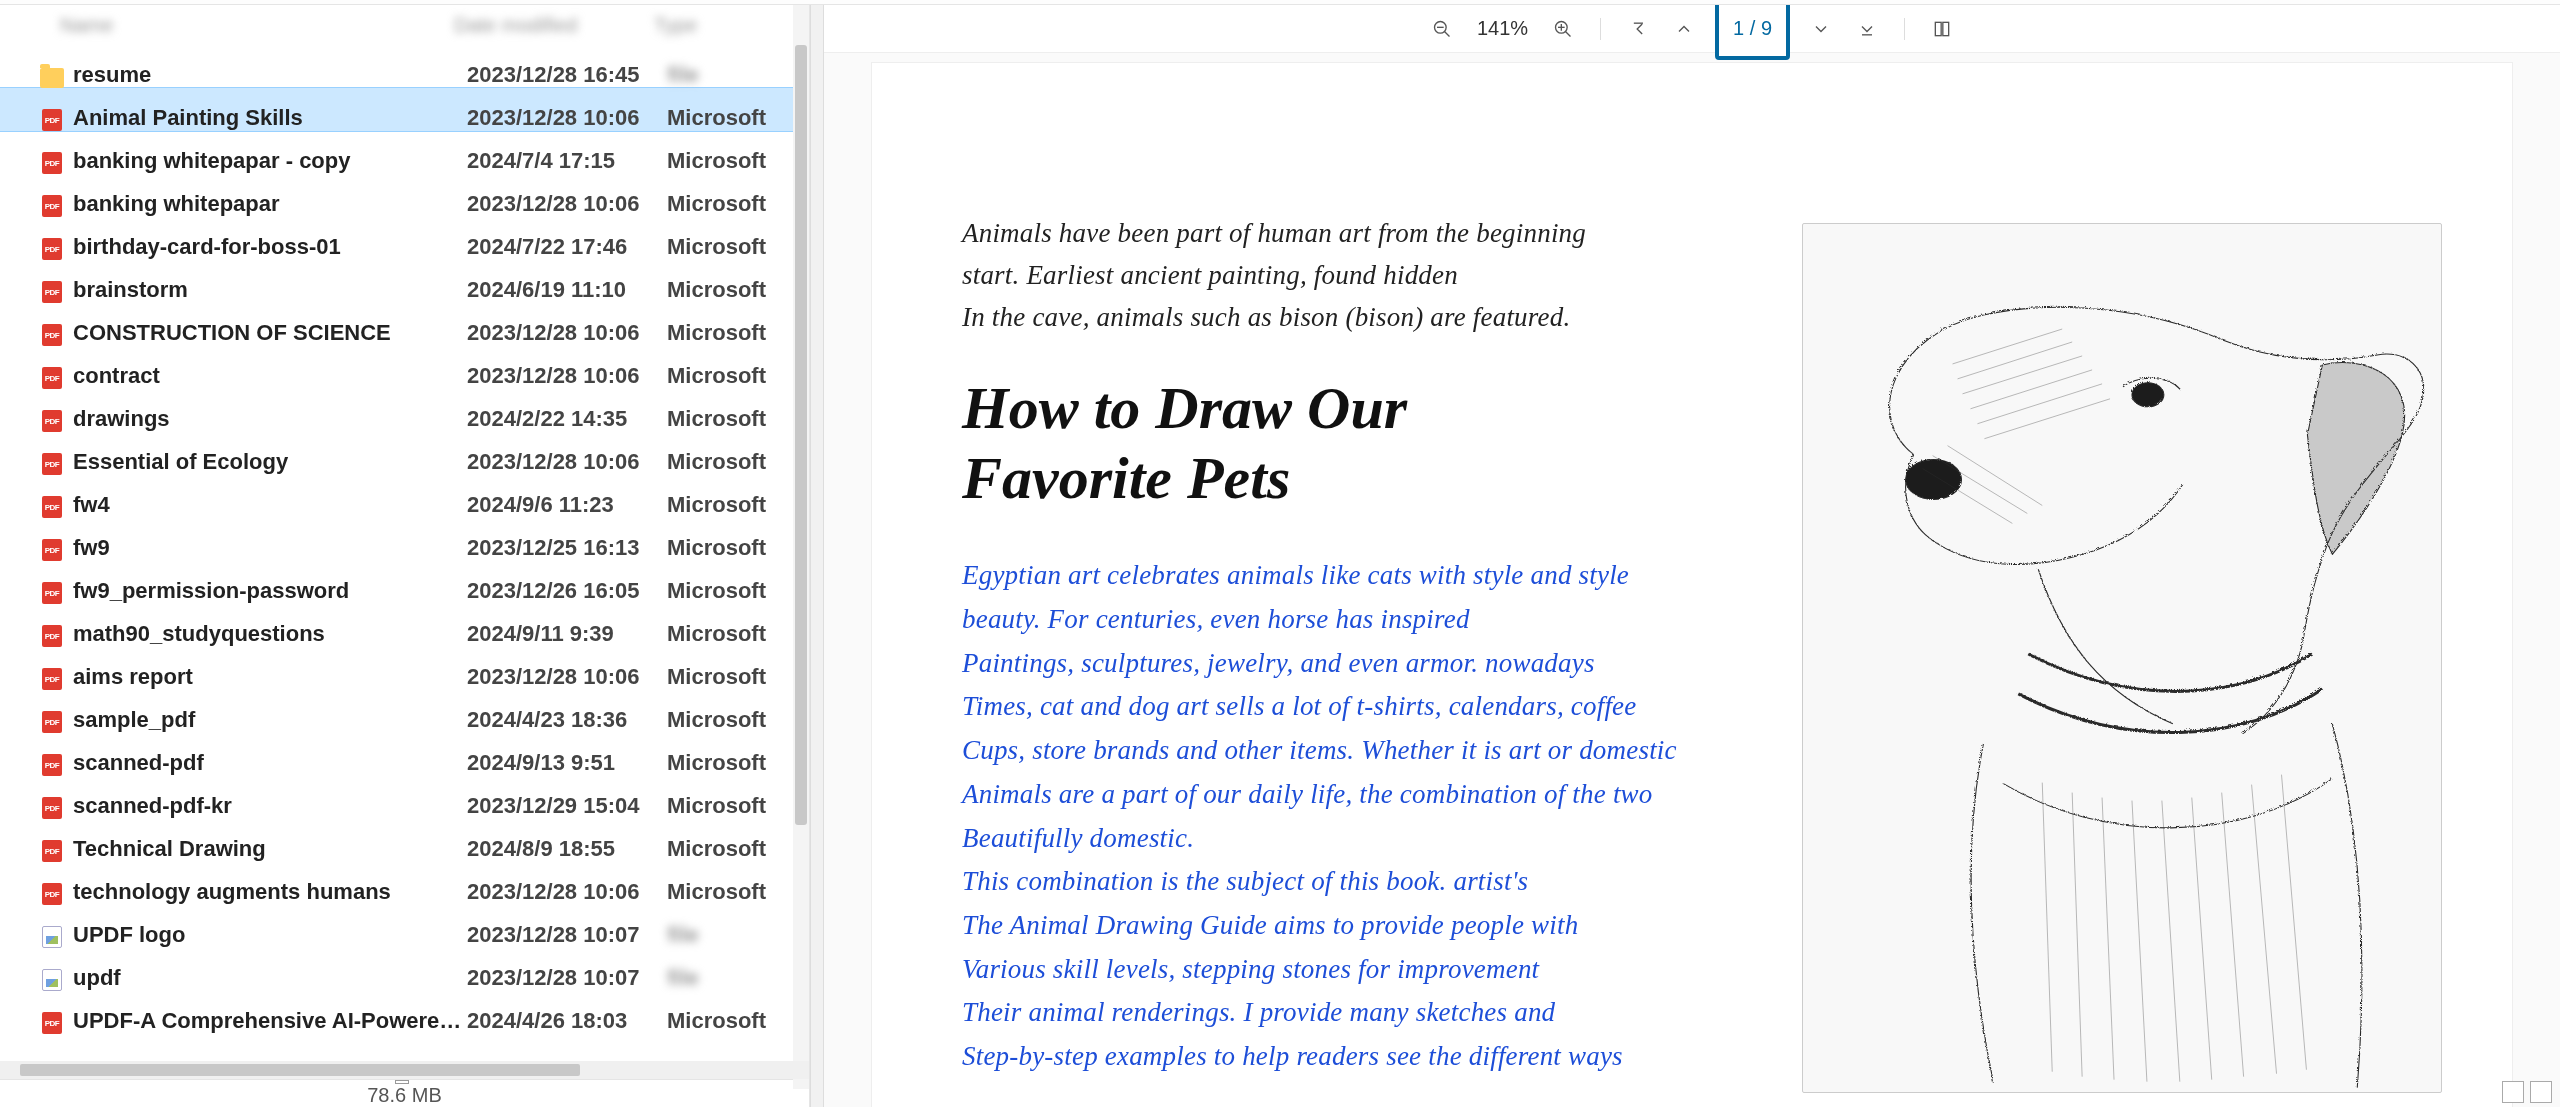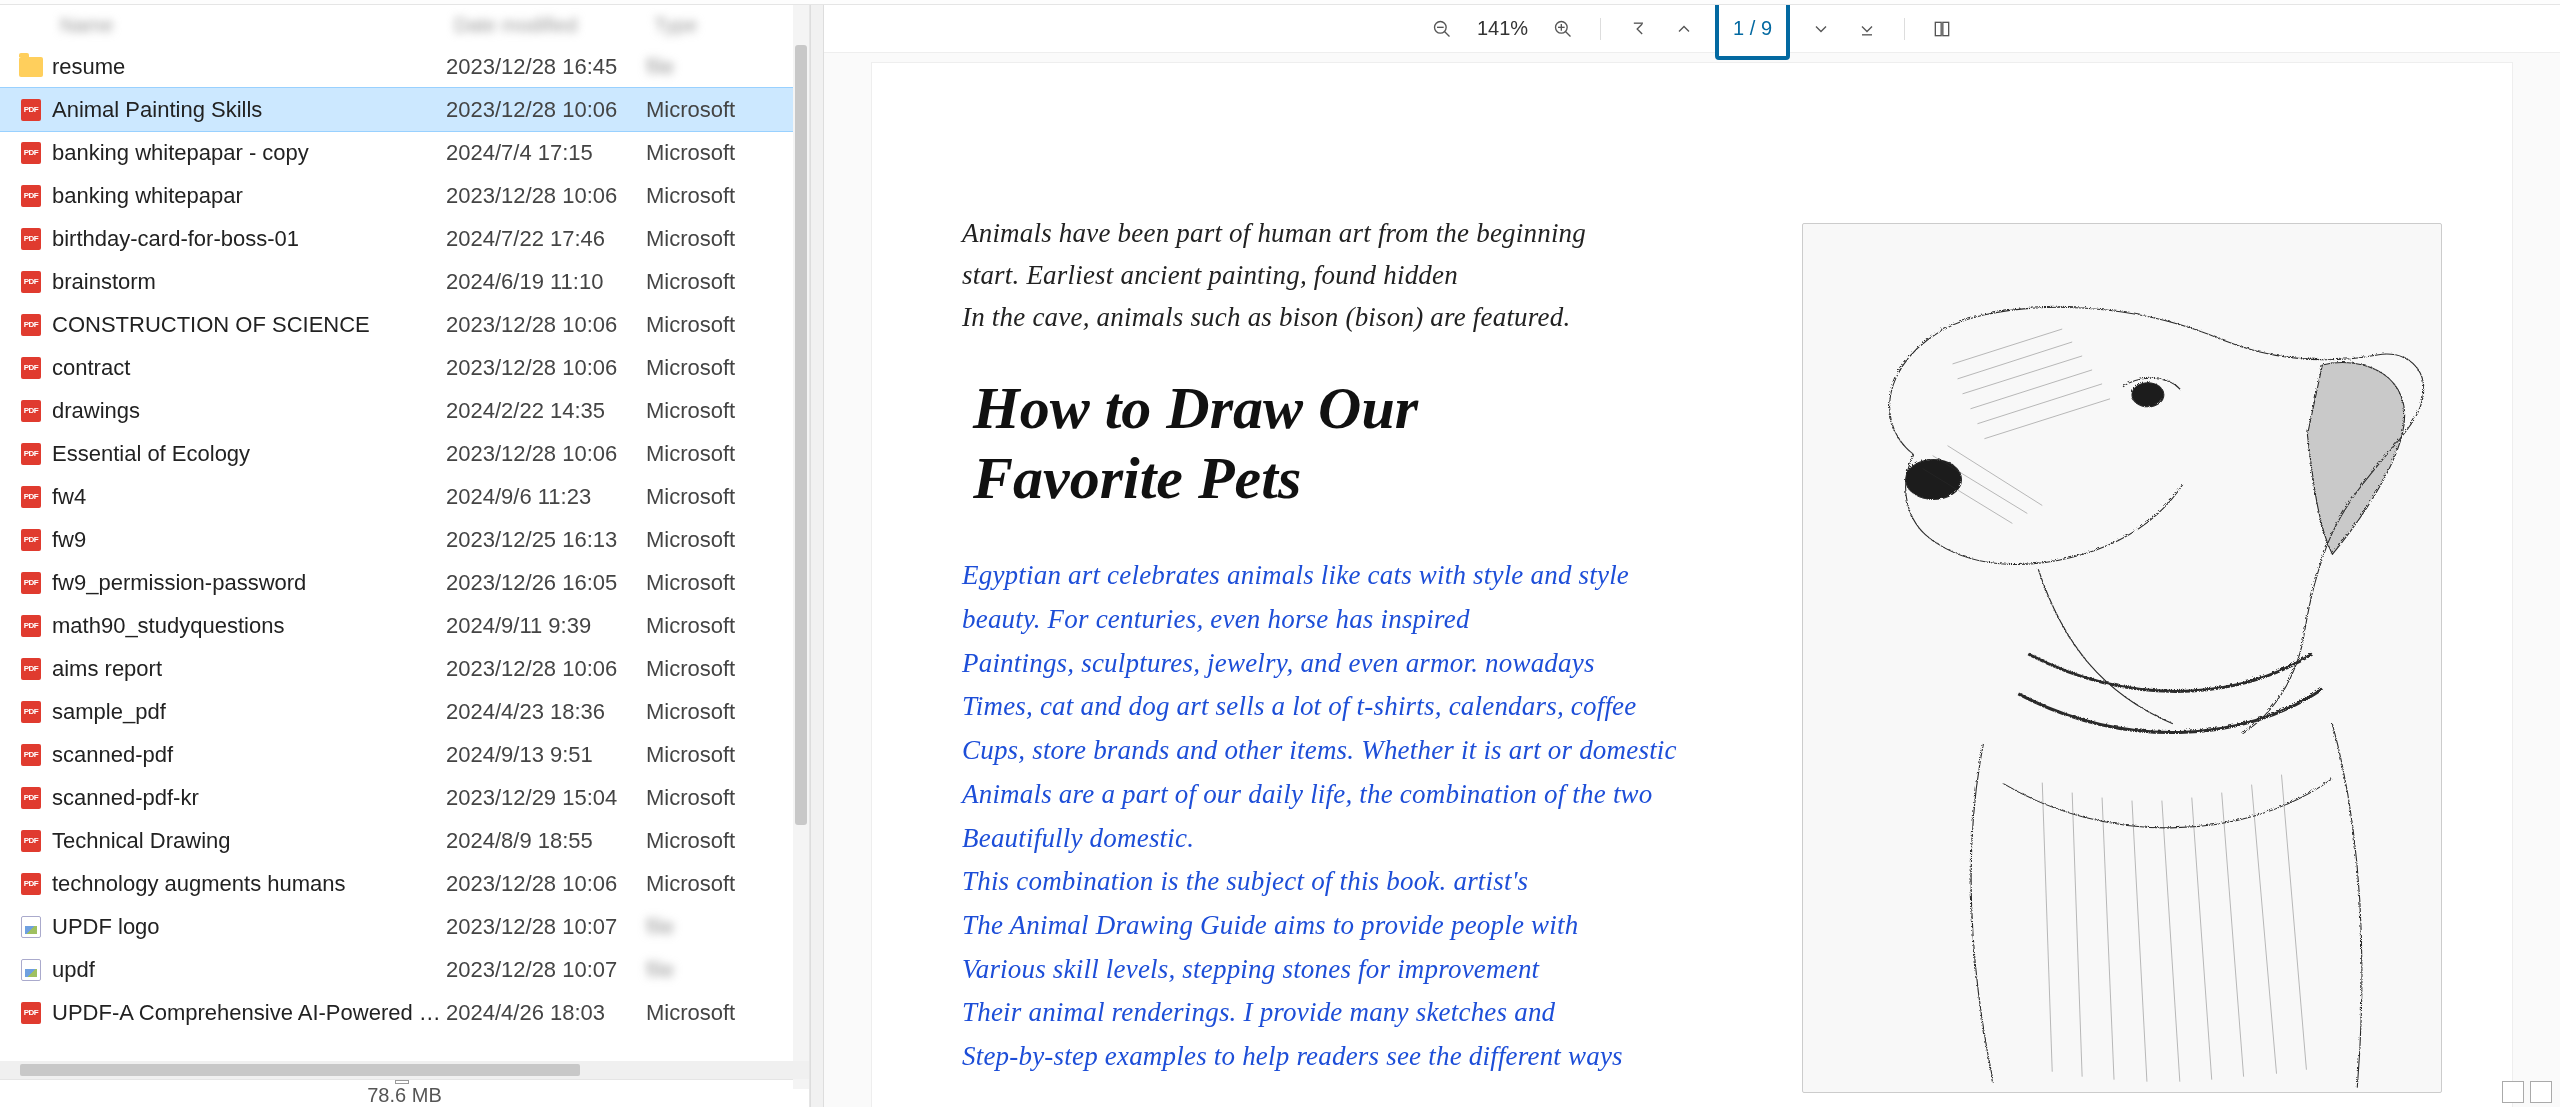--- a/index.html
+++ b/index.html
@@ -20,22 +20,22 @@
 .left-pane {
   width: 810px;
   display:flex; flex-direction:column; border-right:1px solid #e5e5e5;
   position:relative; background:#fff;
 }
 .file-list { flex:1; overflow:auto; }
 .file-header-row {
   display:flex; align-items:center; height:40px; font-size:20px; color:#666;
 }
 .file-row {
-  display:flex; align-items:center; height:43px; font-size:22px; color:#222;
-  padding-left:16px; cursor:default;
+  display:flex; align-items:flex-end; height:43px; font-size:22px; color:#222;
+  padding-left:37px; cursor:default;font-weight:bold;
 }
 .file-row.selected { background:#cce8ff; outline:1px solid #99d1ff; }
 .col-icon { width:30px; display:flex; align-items:center; justify-content:center; }
 .col-name { width:400px; padding-left:6px; white-space:nowrap; overflow:hidden; text-overflow:ellipsis; }
 .col-date { width:200px; color:#444; }
 .col-type { flex:1; color:#444; white-space:nowrap; overflow:hidden; }
 .pdf-icon {
   width:20px; height:22px; background:#e03b2f; border-radius:2px; position:relative;
   display:flex; align-items:center; justify-content:center;
 }
@@ -103,21 +103,21 @@
   padding:150px 90px 40px 90px; position:relative;font-style:italic;
 }
 .doc-intro{
   font-family: Georgia, 'Times New Roman', serif;
   font-size:27px; color:#222; line-height:1.55; letter-spacing:0.2px;
   width:670px;
 }
 .doc-title{
   font-family: Georgia, 'Times New Roman', serif;
   font-size:60px; font-weight:800; color:#111; line-height:1.18;
-  margin:34px 0 40px 11px; width:670px;
+  margin:34px 0 40px 0; width:670px;
 }
 .doc-body{
   font-family: Georgia, 'Times New Roman', serif;
   font-size:27px; color:#1d4ed8; line-height:1.62; width:720px; letter-spacing:0.2px;
 }
 .doc-image{
   position:absolute; right:70px; top:160px; width:640px; height:870px;
   border:1px solid #ccc; background:#f8f8f8;
   border-radius:2px; overflow:hidden;
 }

